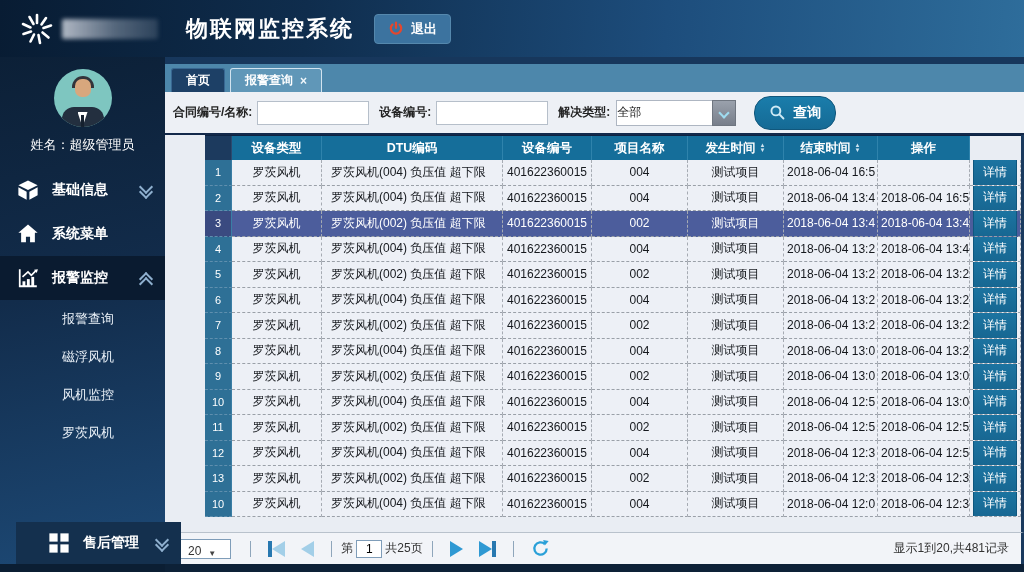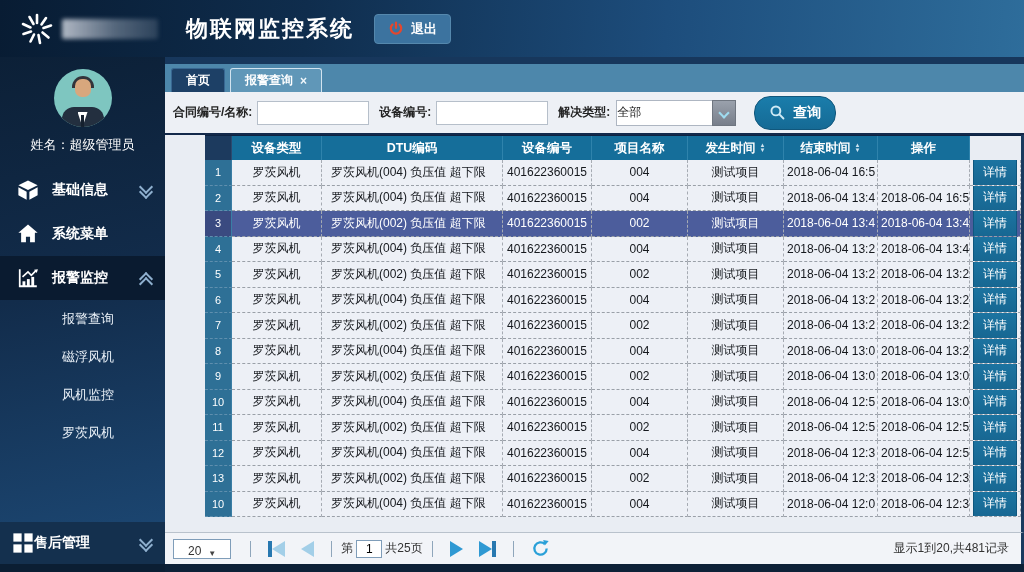--- a/index.html
+++ b/index.html
@@ -44,22 +44,22 @@
   .dchev { position:relative; width:14px; height:12px; margin-left:auto; margin-right:12px; }
   .dchev::before,.dchev::after { content:""; position:absolute; left:2px; width:8px; height:8px;
     border-style:solid; border-color:#8fb0cf; border-width:0 2px 2px 0; }
   .dchev.down::before { top:-2px; transform:rotate(45deg); }
   .dchev.down::after  { top:3px;  transform:rotate(45deg); }
   .dchev.up::before   { top:2px;  transform:rotate(-135deg); }
   .dchev.up::after    { top:7px;  transform:rotate(-135deg); }
   .submenu { }
   .subitem { height:38px; display:flex; align-items:center; padding-left:62px;
     color:#eaf1f8; font-size:13px; cursor:pointer; }
-  .aftersales { position:absolute; bottom:8px; left:0; width:100%; height:42px;
-    background:#14304e; display:flex; align-items:center; padding-left:12px;
+  .aftersales { position:absolute; bottom:8px; left:16px; width:100%; height:42px;
+    background:#14304e; display:flex; align-items:center; gap:13px; padding-left:32px;
     color:#fff; font-size:14px; font-weight:bold; cursor:pointer; }
 
   
   .main { flex:1; display:flex; flex-direction:column; min-width:0; }
   .strip-top { height:7px; background:#17375c; }
   .tabstrip { height:28px; background:#4d87ab; display:flex; align-items:flex-end; padding-left:6px; gap:5px; }
   .tab { height:24px; display:flex; align-items:center; padding:0 14px; border-radius:3px 3px 0 0;
     color:#fff; font-size:12px; font-weight:bold; cursor:pointer; }
   .tab.home { background:#1d4066; border:1px solid #386792; border-bottom:none; }
   .tab.current { background:#6097b8; border:1px solid #d2e3ef; border-bottom:none; }

